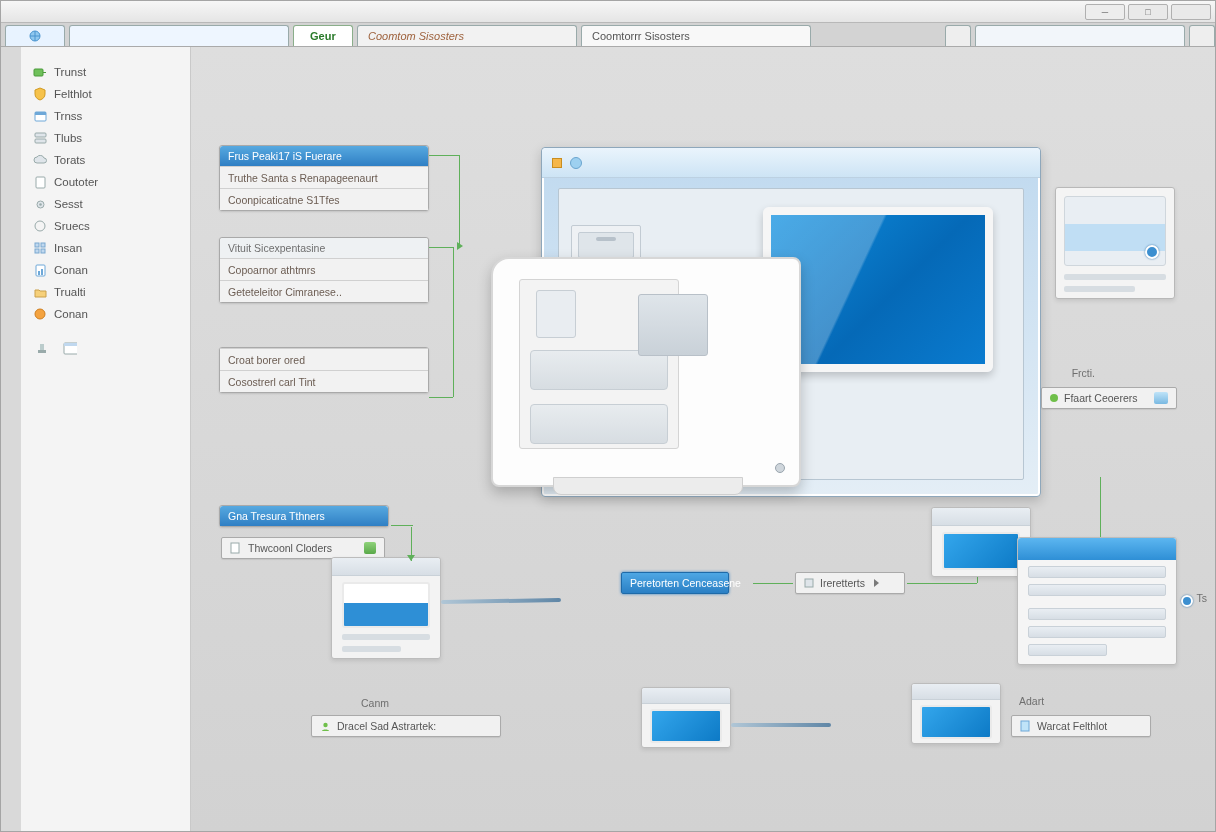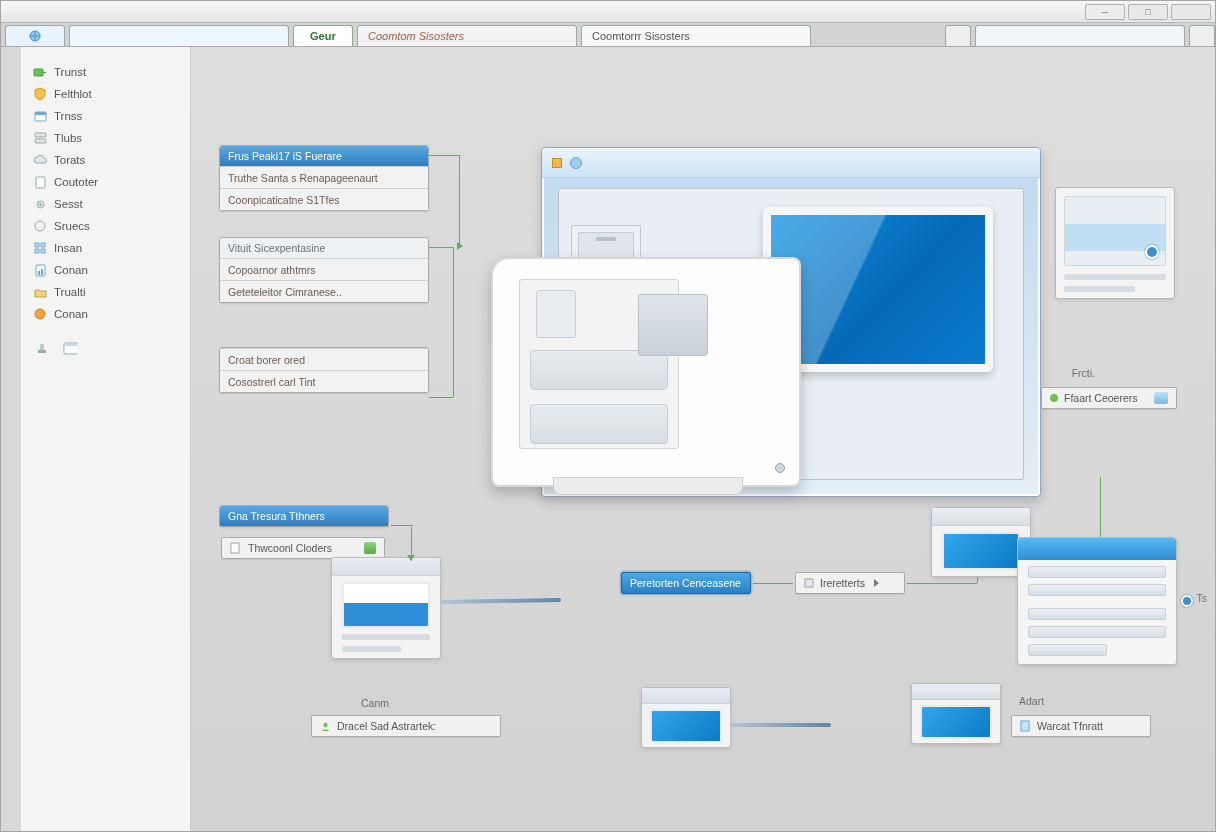--- a/index.html
+++ b/index.html
@@ -346,21 +346,21 @@
         <div class="t-screen" style="background:linear-gradient(#fff 0 45%, #2e8fd6 45%);"></div>
         <div class="t-bar"></div>
           <div class="t-bar" style="width:55%;"></div>
       </div>
       <div style="position:absolute; left:250px; top:552px; width:120px; height:4px; background:linear-gradient(90deg,#b0c6d6,#5f86a6); border-radius:2px; transform:rotate(-1deg);"></div>
 
       <div class="conn v" style="left:220px; top:480px; height:34px;"></div>
       <div class="conn h" style="left:200px; top:478px; width:22px;"></div>
       <div style="position:absolute; left:216px; top:508px; width:0;height:0;border-left:4px solid transparent;border-right:4px solid transparent;border-top:6px solid #5fb05a;"></div>
 
-      <div class="chip sel" style="left:430px; top:525px; width:130px; background:linear-gradient(#4ea7e4,#2a7fc4); color:#fff; border-color:#1e6aa8;">
+      <div class="chip sel" style="left:430px; top:525px; width:108px; background:linear-gradient(#4ea7e4,#2a7fc4); color:#fff; border-color:#1e6aa8;">
         <span>Peretorten Cenceasene</span>
       </div>
 
       <div class="conn h" style="left:562px; top:536px; width:40px;"></div>
       <div class="chip" style="left:604px; top:525px; width:110px;">
         <svg width="10" height="10">
             <rect x="1" y="1" width="8" height="8" fill="#dfe5ea" stroke="#9aa"></rect>
           </svg>
         <span>Ireretterts</span>
         <span class="chev"></span>
@@ -389,21 +389,21 @@
       <div style="position:absolute; left:540px; top:676px; width:100px; height:4px; background:linear-gradient(90deg,#b0c6d6,#5f86a6); border-radius:2px;"></div>
 
       <div class="mtile" style="left:720px; top:636px;">
         <div class="m-head"></div>
         <div class="m-screen"></div>
       </div>
       <div class="chip" style="left:820px; top:668px; width:140px;">
         <svg width="11" height="12">
             <rect x="1" y="1" width="8" height="10" fill="#bfe3f8" stroke="#6ea8d8"></rect>
           </svg>
-        <span>Warcat Tfnratt</span>
+        <span>Warcat Felthlot</span>
       </div>
       <div class="label" style="left:828px; top:648px;">Adart</div>
 
       <div class="wcard">
         <div class="wc-head"></div>
         <div class="wc-row"></div>
           <div class="wc-row"></div>
         <div class="wc-gap"></div>
         <div class="wc-row"></div>
           <div class="wc-row"></div>

